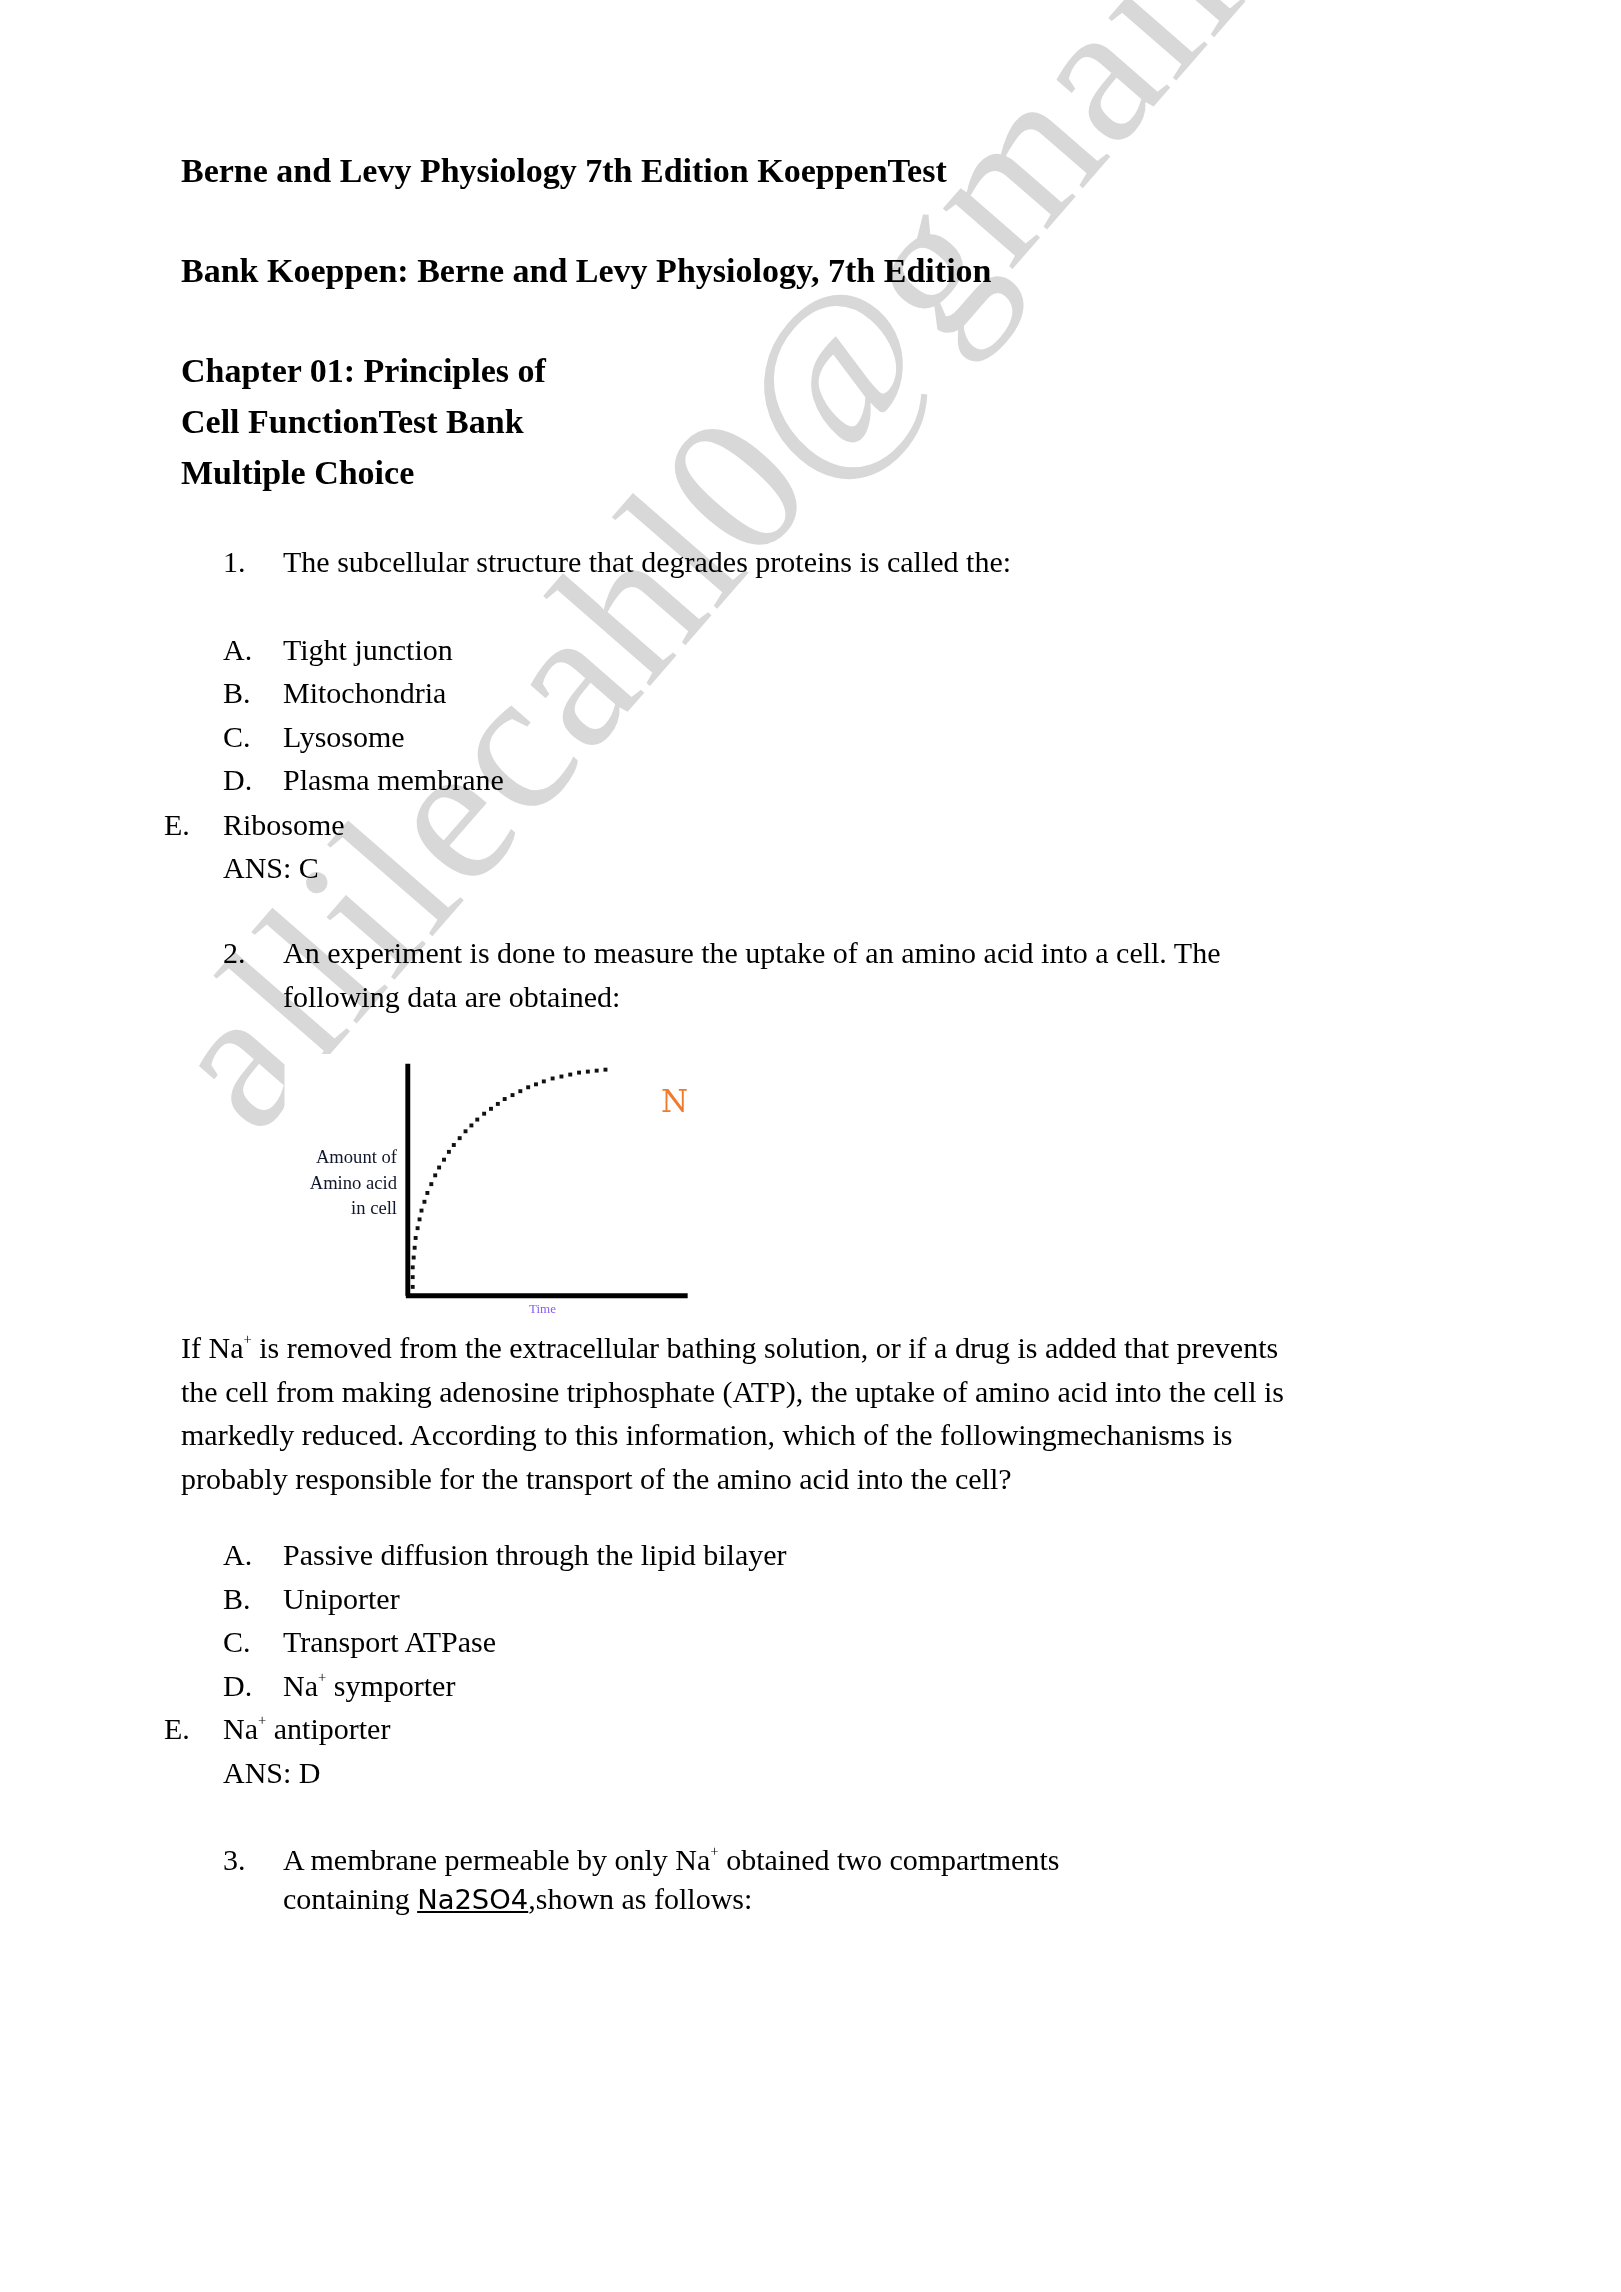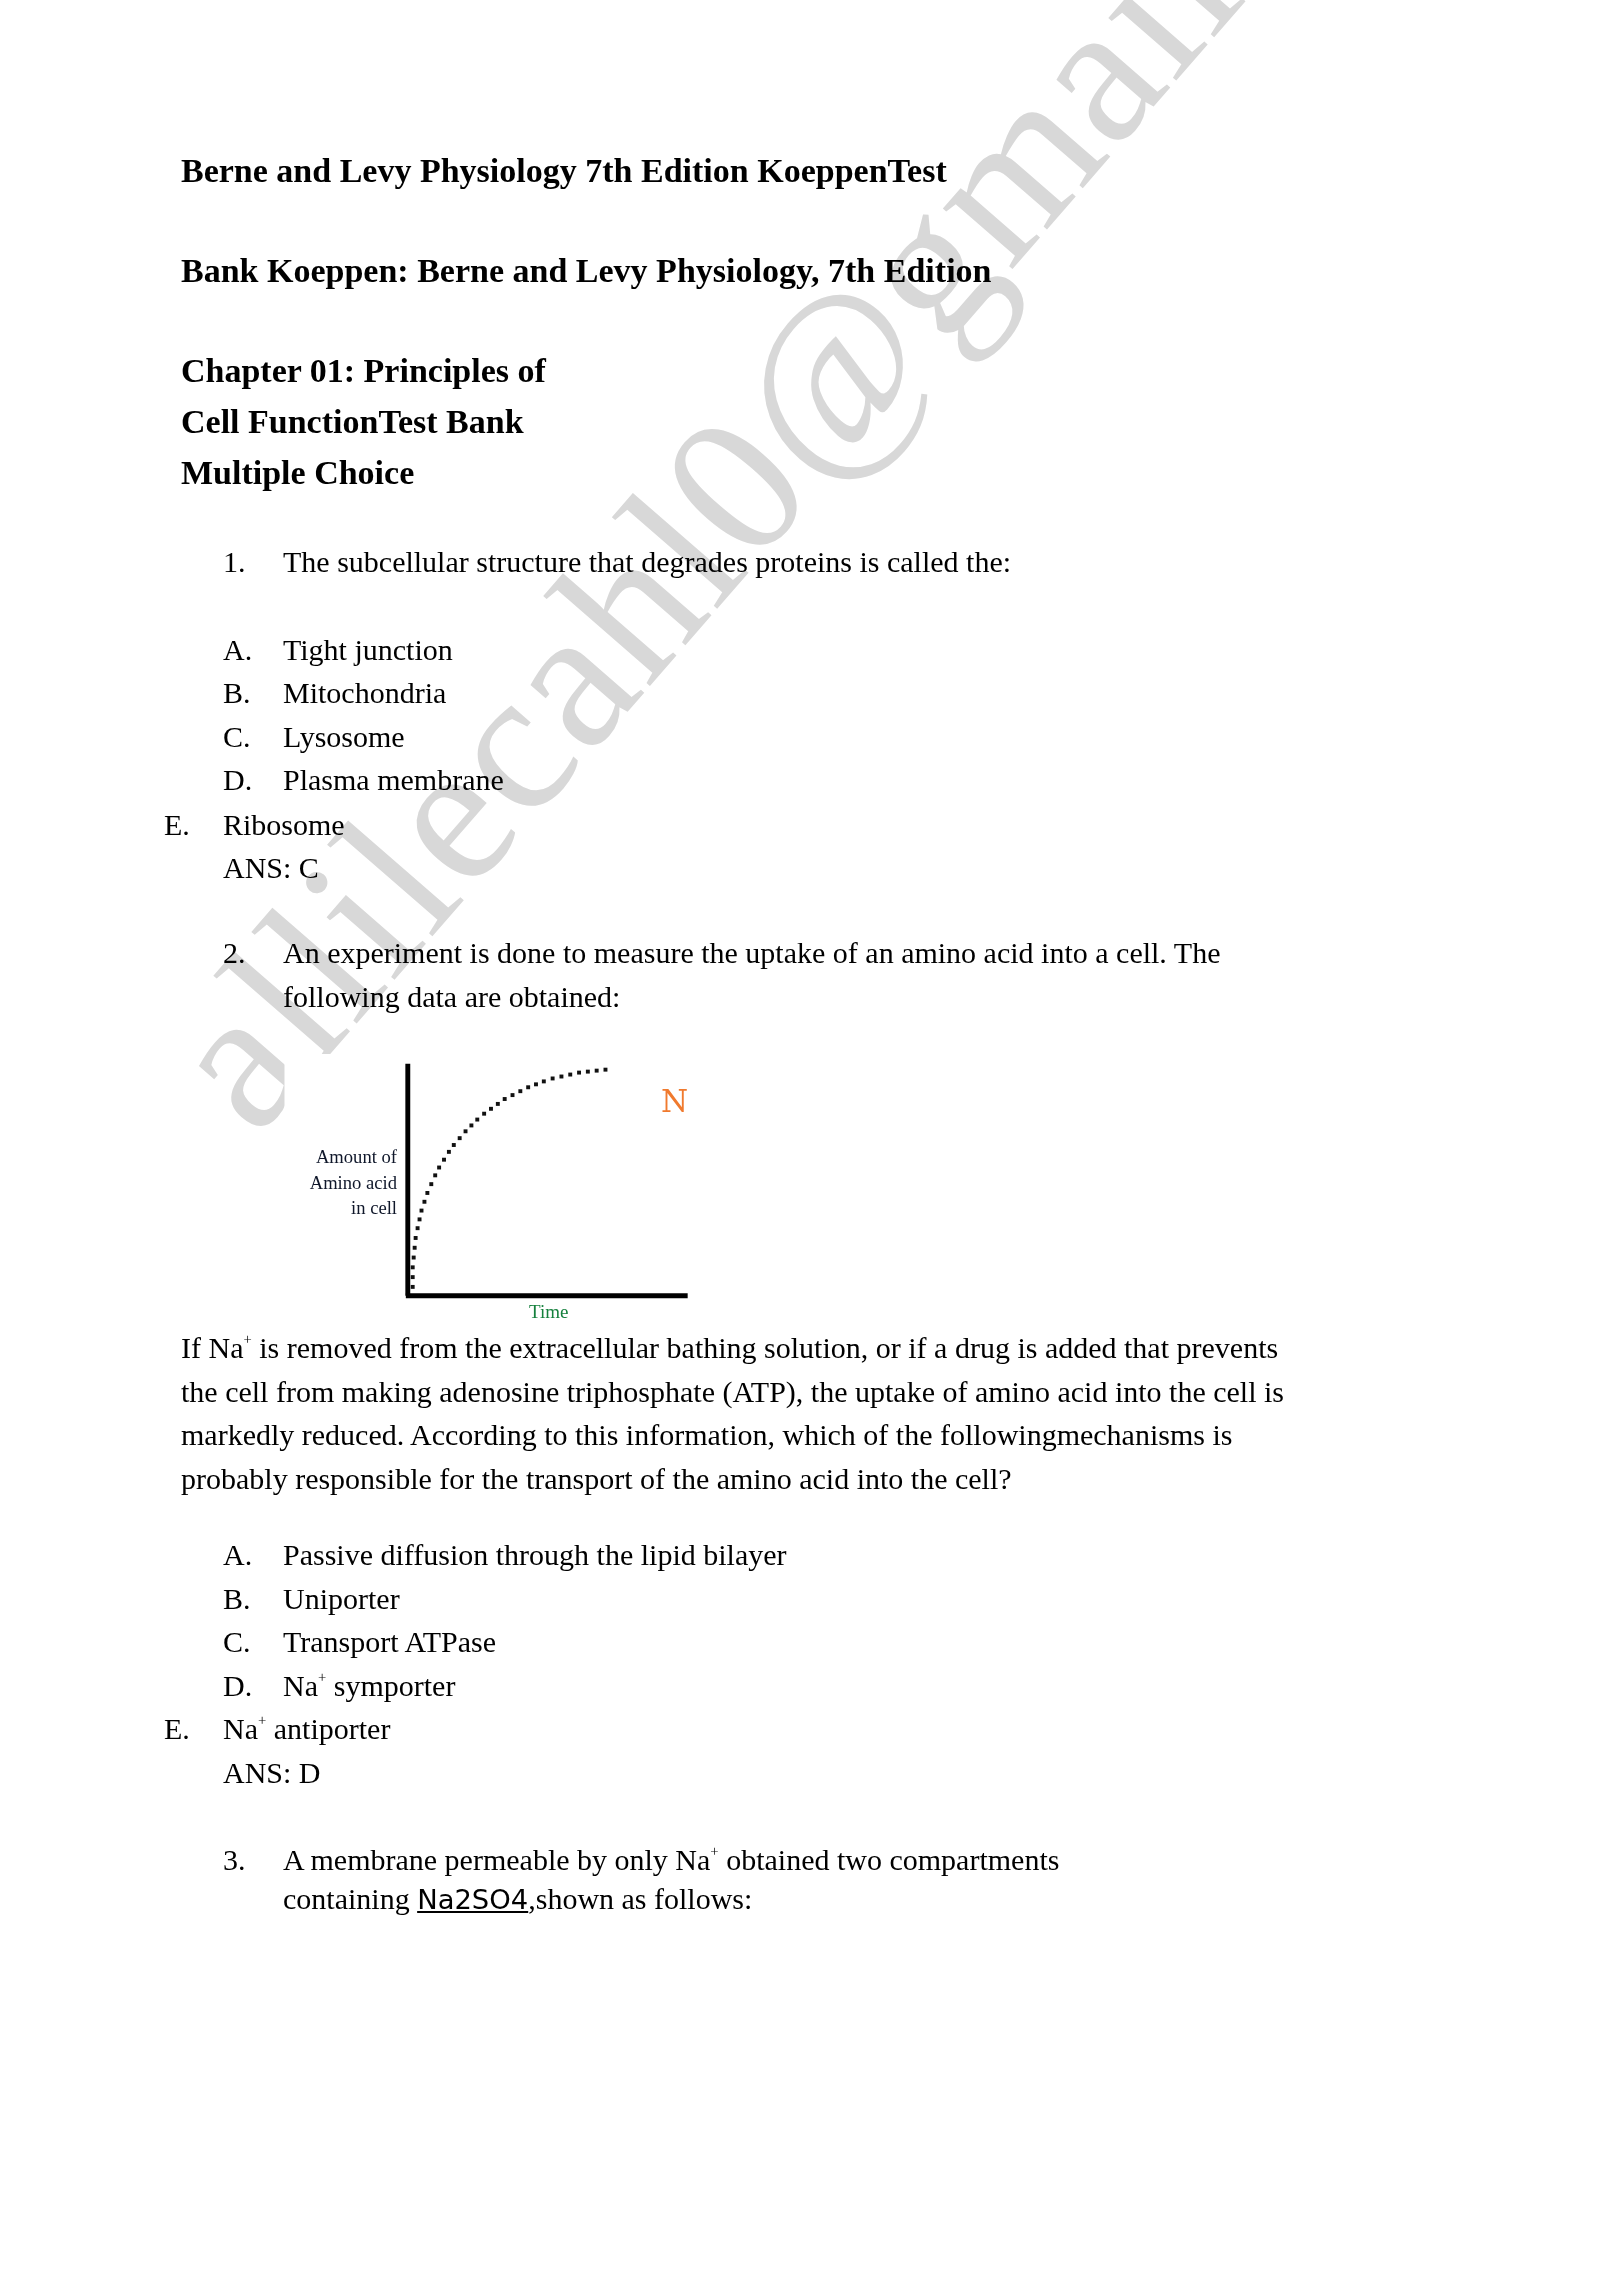--- a/index.html
+++ b/index.html
@@ -15,21 +15,21 @@
   .para { position: absolute; left: 181px; font-size: 30px; white-space: nowrap; line-height: 1; text-align: center; }
   sup { font-size: 14.7px; vertical-align: 13.7px; line-height: 0; }
   .watermark { position: absolute; left: 118px; top: 1019px; transform-origin: 0 0;
                transform: rotate(-49deg); font-family: "Liberation Serif", serif;
                font-size: 201px; color: #d8d8d8; white-space: nowrap; z-index: 0;
                letter-spacing: 2px; }
   .content { position: absolute; left: 0; top: 0; width: 100%; height: 100%; z-index: 1; }
   .chart { position: absolute; left: 284px; top: 1054px; width: 412px; height: 274px; }
   .chart .ylab { position: absolute; left: 0; top: 90px; width: 113px; text-align: right;
                  font-family: "Liberation Serif", serif; font-size: 18.6px; line-height: 25.5px; color: #0f172a; }
-  .chart .xlab { position: absolute; left: 245px; top: 247px; font-size: 19px; color: #15803d; }
+  .chart .xlab { position: absolute; left: 245px; top: 247px; font-size: 13px; color: #8b5cf6; }
   .chart svg { position: absolute; left: 0; top: 0; }
   .n-mark { position: absolute; left: 661px; top: 1083px; font-family: "DejaVu Serif", serif;
             font-size: 31px; color: #f07a2e; }
   .sub-inline { font-family: "DejaVu Sans", sans-serif; font-size: 27.4px; text-decoration: underline; }
 </style>
 </head>
 <body>
 
 <div class="page">
   <div class="watermark">allilecahl0@gmail.com</div>

